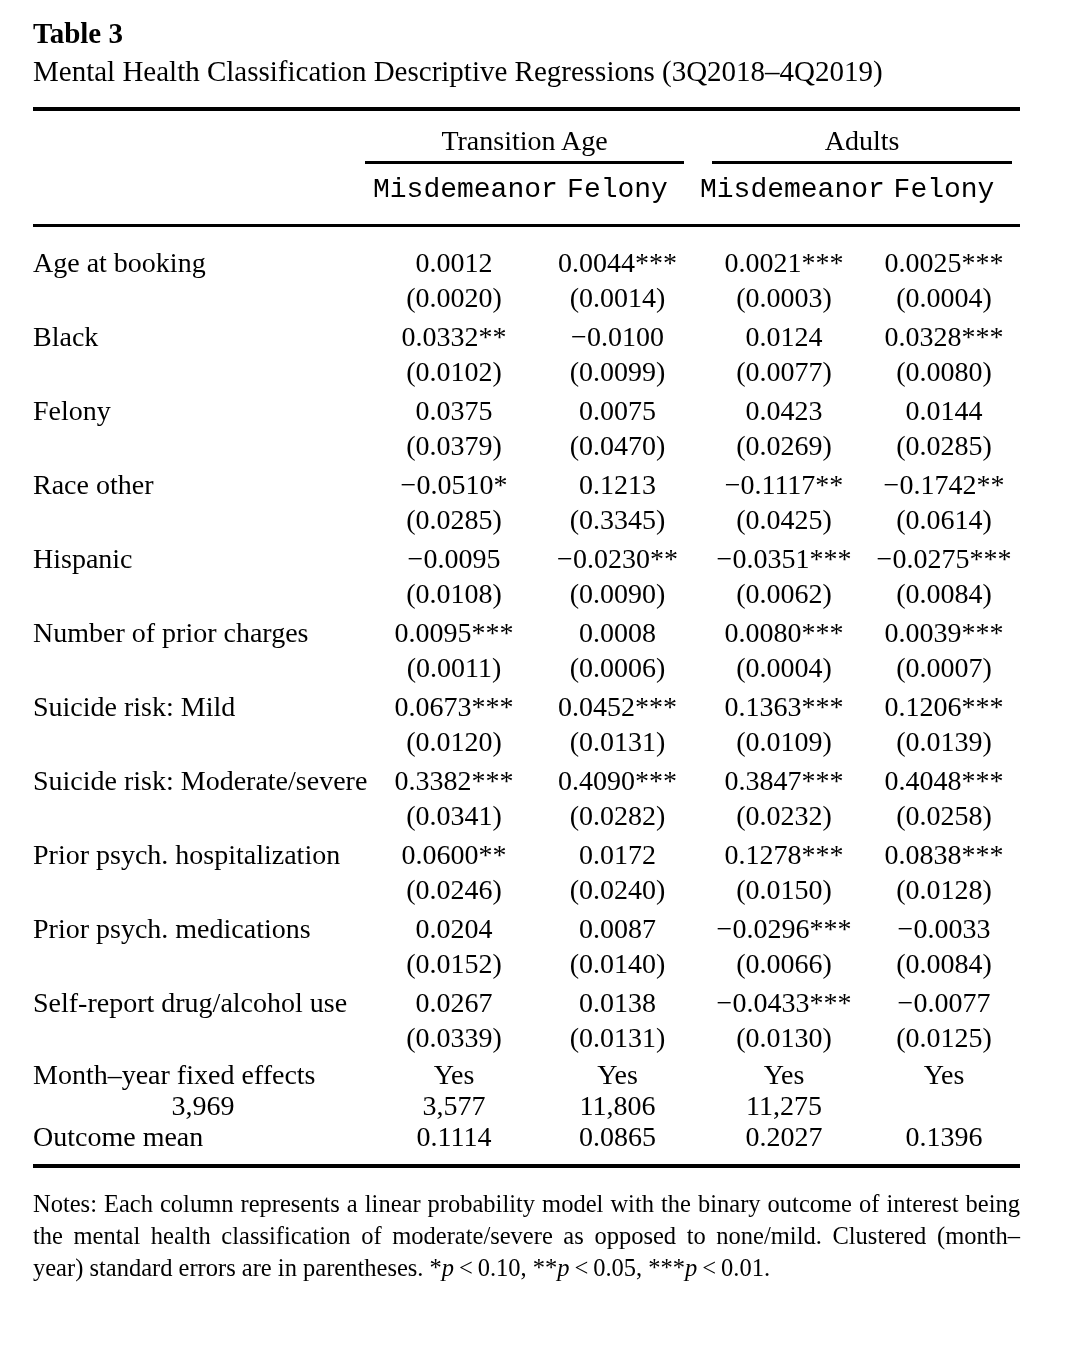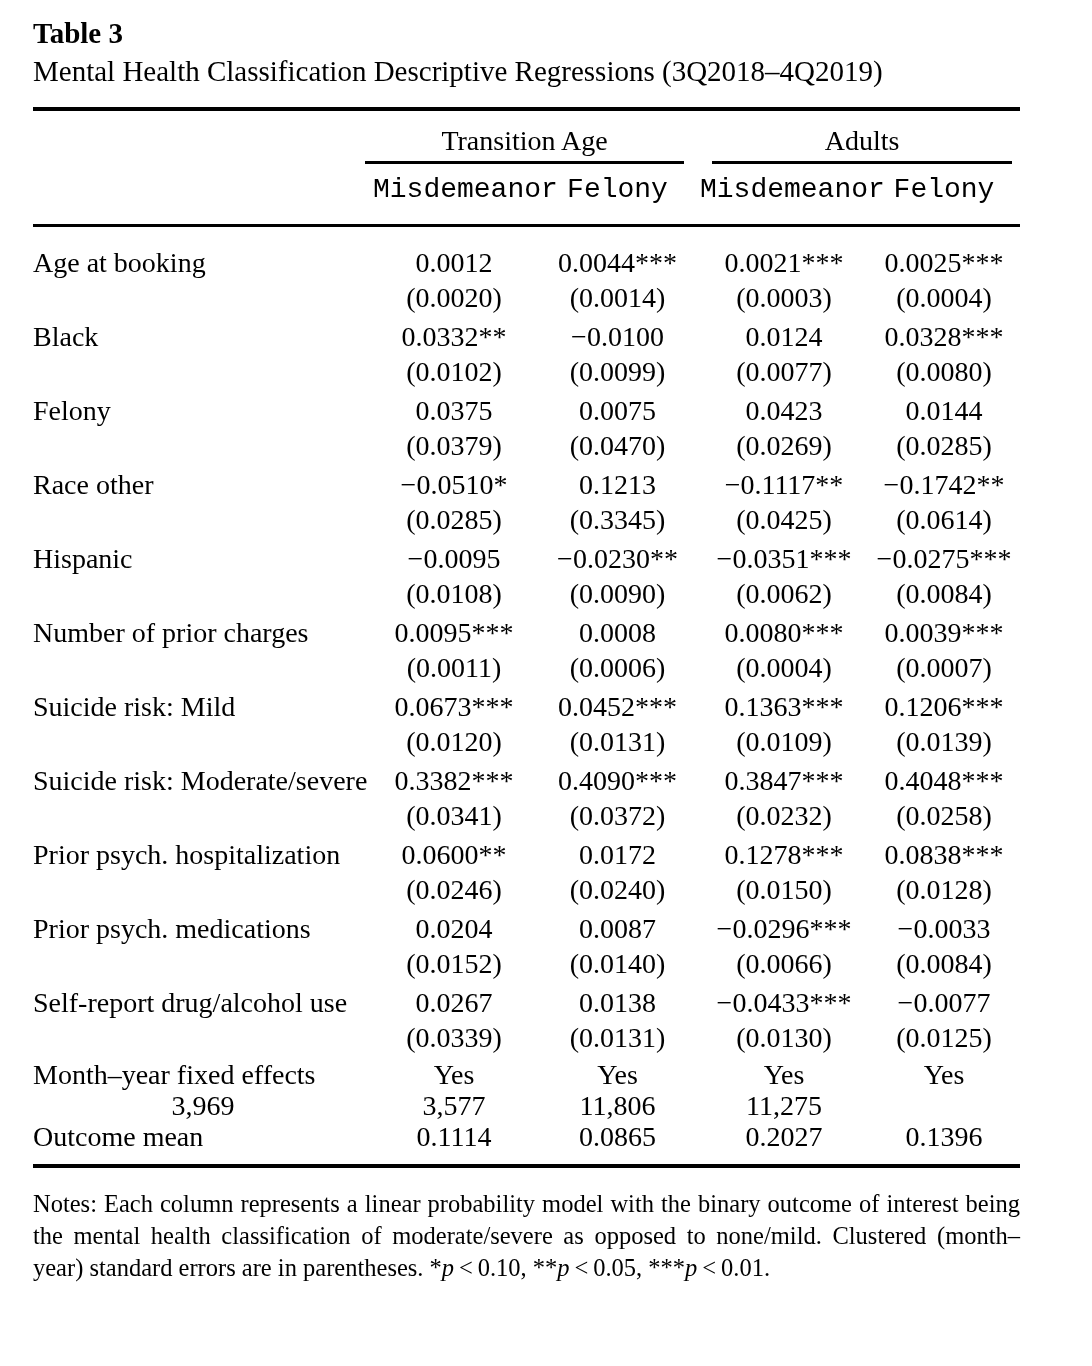--- a/index.html
+++ b/index.html
@@ -201,21 +201,21 @@
           </div>
         </div>
         <div class="row vrow">
           <div class="cell lbl">Suicide risk: Moderate/severe</div>
           <div class="cell num">
             <div class="coef">0.3382***</div>
             <div class="se">(0.0341)</div>
           </div>
           <div class="cell num">
             <div class="coef">0.4090***</div>
-            <div class="se">(0.0372)</div>
+            <div class="se">(0.0282)</div>
           </div>
           <div class="cell num">
             <div class="coef">0.3847***</div>
             <div class="se">(0.0232)</div>
           </div>
           <div class="cell num">
             <div class="coef">0.4048***</div>
             <div class="se">(0.0258)</div>
           </div>
         </div>

